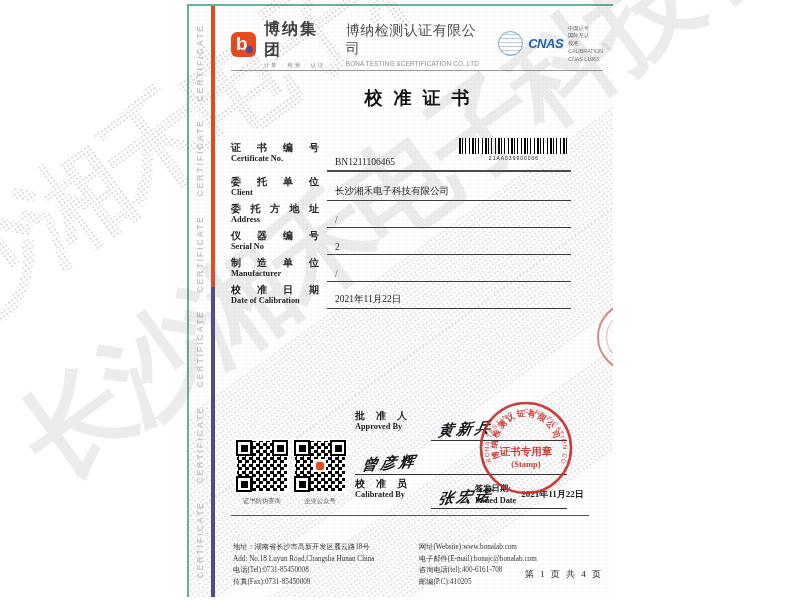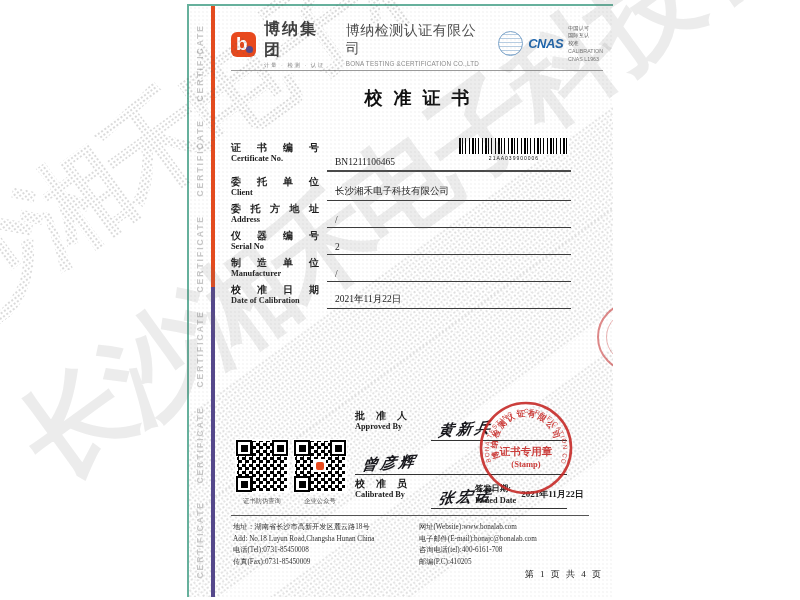--- a/index.html
+++ b/index.html
@@ -84,21 +84,21 @@
   .issued .lcn{font-size:8.3px;font-weight:bold;}
   .issued .len{font-size:8.3px;font-weight:bold;margin-top:2px;}
   .issued .val{font-size:9px;font-weight:bold;margin-top:5px;white-space:nowrap;}
   .halfseal{position:absolute;left:408px;top:296px;width:66px;height:66px;border-radius:50%;
             border:2px solid rgba(195,40,40,.55);z-index:4;}
   .halfseal i{position:absolute;inset:7px;border-radius:50%;border:1px solid rgba(195,40,40,.35);}
   
   .fhr{position:absolute;left:42px;top:509px;width:358px;border-top:1px solid #555;}
   .fcols{position:absolute;left:44px;top:516px;width:372px;display:flex;font-size:7.2px;
          color:#333;line-height:1.62;font-family:"Liberation Serif",serif;}
-  .fcol{width:50%;}
+  .fcol{width:50%;margin-top:20px;}
   .pageno{position:absolute;left:42px;top:562px;width:372px;text-align:right;font-size:9px;color:#222;letter-spacing:2px;}
   
   .wm{position:absolute;white-space:nowrap;font-family:"Liberation Sans",sans-serif;font-weight:bold;
       transform:rotate(-36deg);transform-origin:0 50%;pointer-events:none;z-index:9;
       font-size:106px;letter-spacing:-6px;line-height:1;}
   .wm1{left:34px;top:400px;color:rgba(110,110,110,.13);}
   .wm2{left:-130px;top:300px;color:transparent;opacity:.4;
        background:radial-gradient(rgba(90,90,90,.55) 1px,transparent 1.25px) 0 0/4px 4px;
        -webkit-background-clip:text;background-clip:text;}
 </style>

